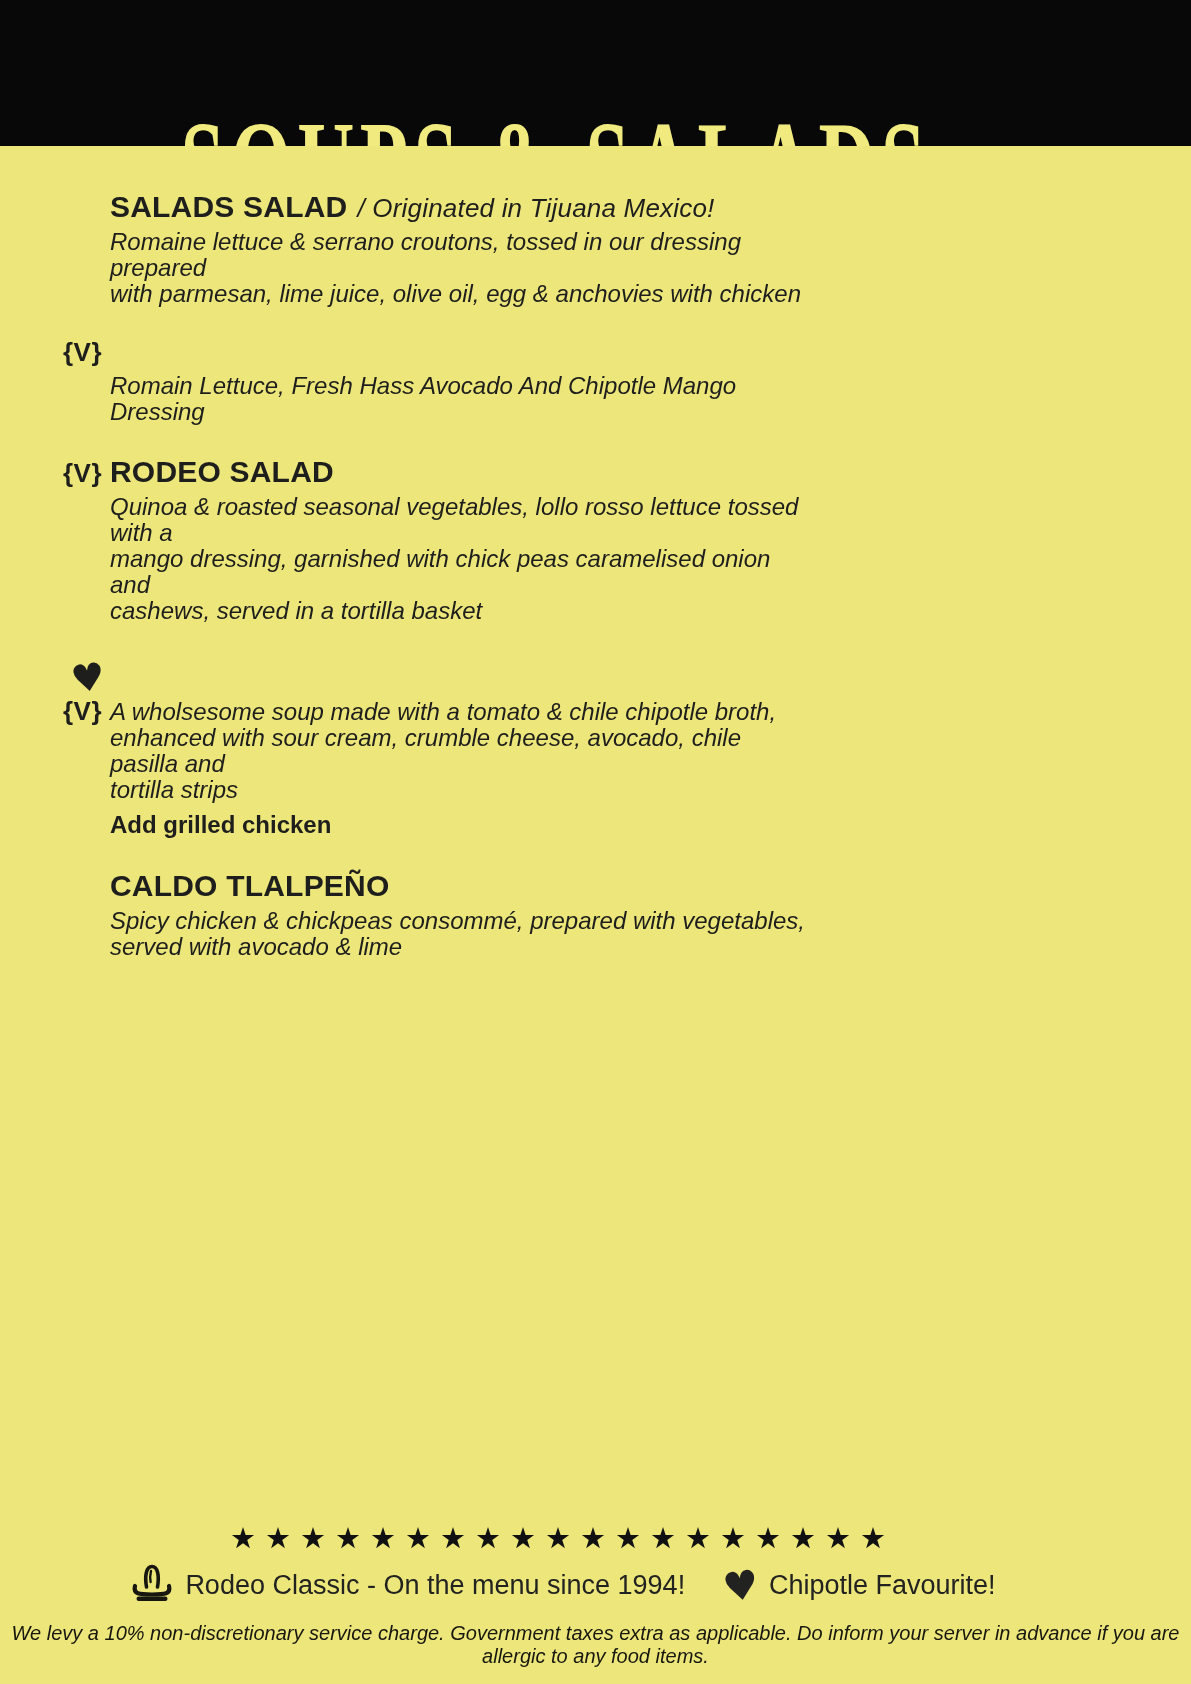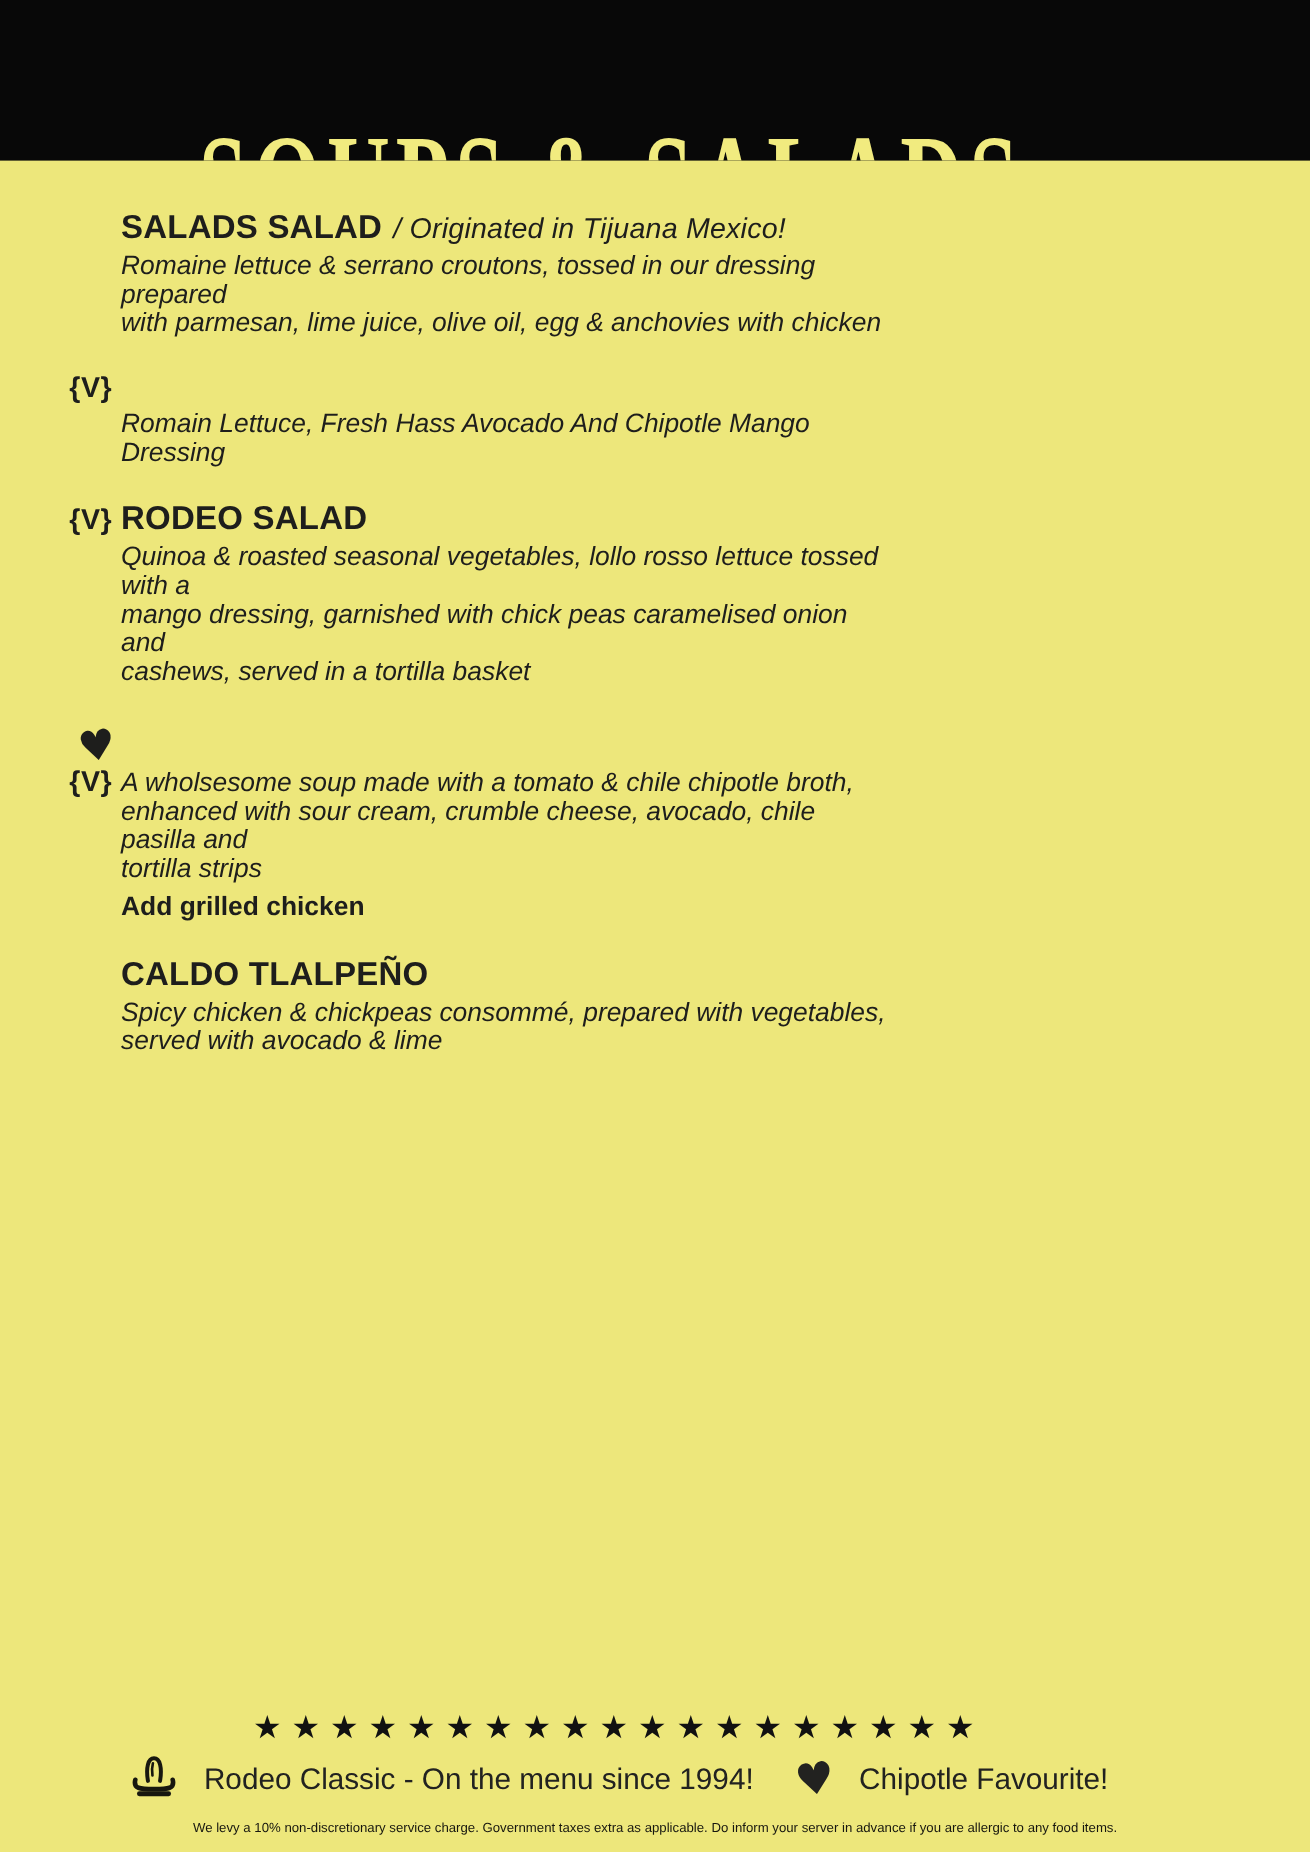--- a/index.html
+++ b/index.html
@@ -114,35 +114,36 @@
   .legend-row {
     margin-top: 8px;
     padding-right: 66px;
     display: flex;
     justify-content: center;
     align-items: center;
     gap: 12px;
     font-size: 27px;
     color: #222220;
   }
-  .legend-item { display: flex; align-items: center; gap: 22px; }
+  .legend-item { display: flex; align-items: center; gap: 10px; }
   .legend-item + .legend-item { margin-left: 26px; }
   .legend-heart {
     font-family: "DejaVu Sans", sans-serif;
     font-size: 40px;
     line-height: 1;
     display: inline-block;
     transform: rotate(-8deg);
   }
   .sombrero { display: inline-block; }
   .disclaimer {
     margin-top: 12px;
     margin-bottom: 16px;
-    font-size: 12px;
+    font-size: 20px;
     color: #17170f;
+    font-style: italic;
   }
 </style>
 </head>
 <body>
 
 <header class="menu-header">
   <div class="page-title-wrap">
     <h1 class="page-title">SOUPS &amp; SALADS</h1>
   </div>
   <div class="divider"></div>

